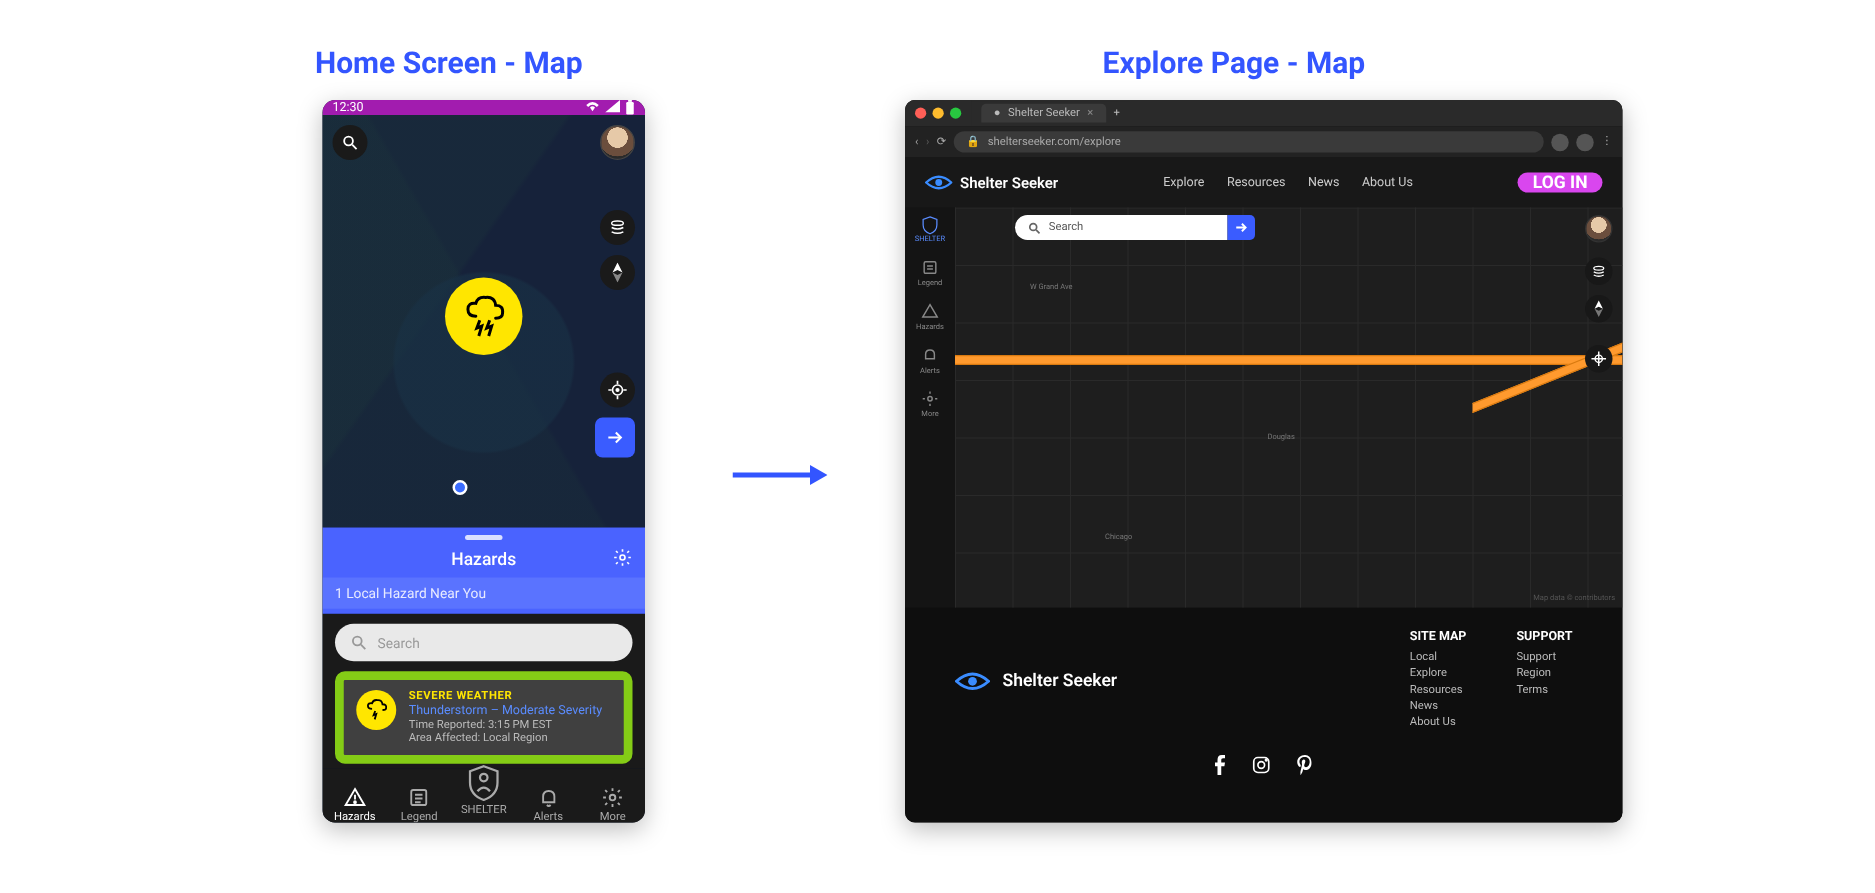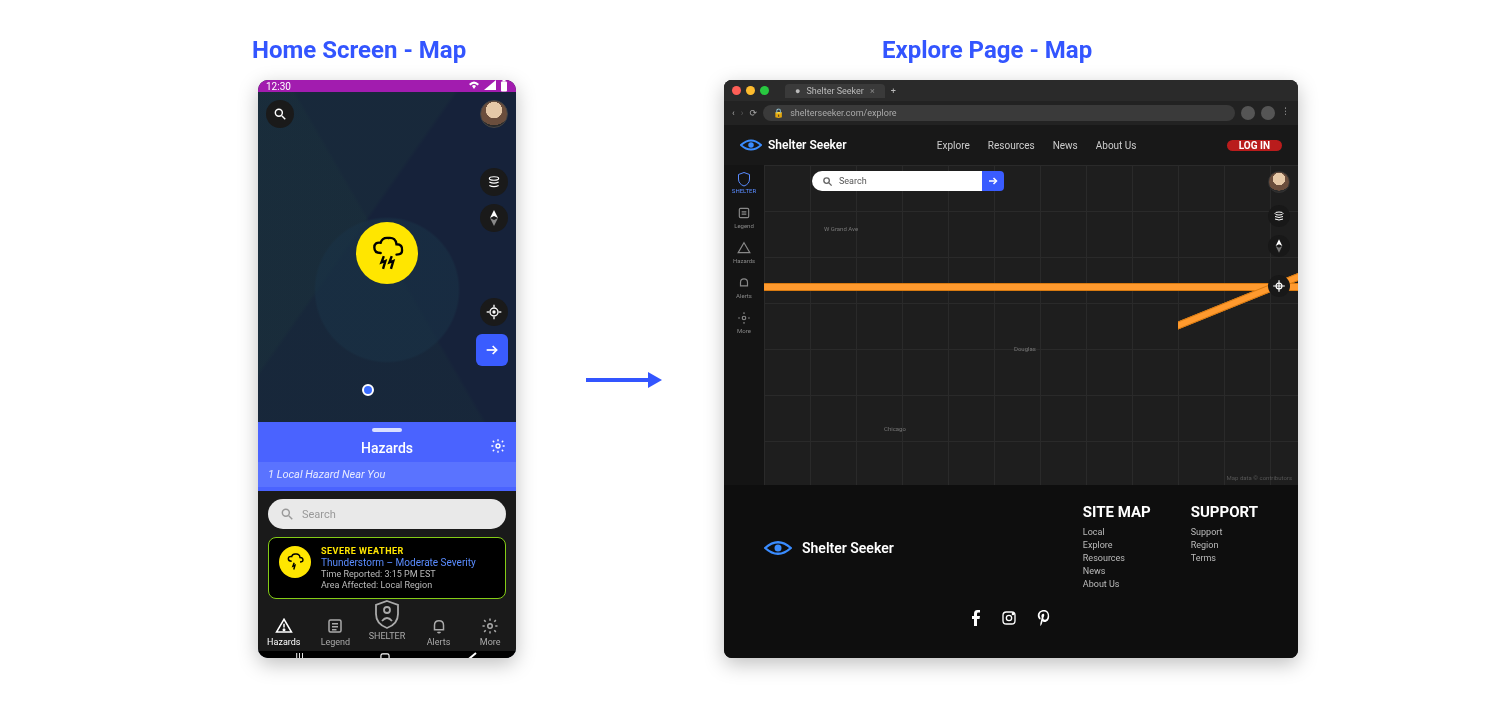--- a/index.html
+++ b/index.html
@@ -83,31 +83,31 @@
     border-radius:50%; background:#3a6cff; border:2px solid #fff;
   }
 
   .panel {
     background:#4a63ff; position:relative; padding-bottom:4px;
   }
   .grip { width:30px; height:4px; border-radius:2px; background:#fff; margin:6px auto 2px; opacity:.8;}
   .panel-head { display:flex; align-items:center; justify-content:center; position:relative; height:28px; }
   .panel-title { color:#fff; font-size:14px; font-weight:500;}
   .gear-abs { position:absolute; right:10px; top:4px; font-size:15px; cursor:pointer;}
-  .subhead { background:#5a73ff; color:#e8ebff; font-size:11px; padding:6px 10px;font-style:italic; }
+  .subhead { background:#5a73ff; color:#e8ebff; font-size:11px; padding:6px 10px; }
 
   .search-pill {
     margin:8px 10px; background:#e9e9e9; border-radius:20px; height:30px;
     display:flex; align-items:center; padding:0 12px; gap:8px; color:#999;
     cursor:text;
   }
   .sev-card {
-    margin:6px 10px 4px; background:#000000; border-radius:8px; padding:8px 10px;
+    margin:6px 10px 4px; background:#404040; border-radius:8px; padding:8px 10px;
     display:flex; gap:10px; align-items:flex-start; font-size:10px; color:#ccc;
-    border:1px solid #84cc16;
+    border:7px solid #84cc16;
     position:relative;
   }
   .sev-card::before{
     content:""; position:absolute; inset:-1px; border-radius:8px;
     background:linear-gradient(90deg,#777,transparent 30%,transparent 70%,#777);
     z-index:-1;
   }
   .sev-icon { width:32px; height:32px; border-radius:50%; background:#ffe600; display:flex; align-items:center; justify-content:center; flex-shrink:0;}
   .sev-lines { display:flex; flex-direction:column; gap:1px; }
   .sev-tag { color:#ffe600; font-size:9px; letter-spacing:.5px; font-weight:700;}
@@ -154,21 +154,21 @@
   .site-header{
     background:#181818; display:flex; align-items:center; justify-content:space-between;
     padding:8px 16px; height:40px;
   }
   .brand{display:flex; align-items:center; gap:8px;}
   .eye-logo{width:20px;height:14px;}
   .brand-name{font-size:12px; font-weight:600; color:#fff;}
   .nav-links{display:flex; gap:18px; font-size:10px; color:#ccc;}
   .nav-links span{cursor:pointer;}
   .login-btn{
-    background:#b91c1c; color:#fff; font-size:10px; font-weight:700;
+    background:#d946ef; color:#fff; font-size:14px; font-weight:700;
     padding:0 12px; border-radius:12px; cursor:pointer;
   }
 
   .explore-body{ display:flex; flex:0 0 320px; background:#1a1a1a; }
   .sidebar{
     width:40px; background:#141414; display:flex; flex-direction:column; align-items:center;
     padding-top:6px; gap:12px;
   }
   .side-item{ display:flex; flex-direction:column; align-items:center; gap:2px; color:#888; font-size:6px; cursor:pointer;}
   .side-item.active{ color:#5a8cff;}
@@ -209,21 +209,21 @@
   .tool-btn.locate-web{ position:absolute; right:8px; top:110px; background:#181818;}
   .attrib{ position:absolute; right:6px; bottom:4px; font-size:6px; color:#555;}
 
   .footer{
     background:#0e0e0e; flex:1; padding:18px 40px 8px; display:flex; flex-direction:column; gap:18px;
   }
   .foot-top{ display:flex; justify-content:space-between;}
   .foot-brand{display:flex; align-items:center; gap:10px;}
   .foot-brand .brand-name{font-size:14px;}
   .foot-cols{ display:flex; gap:40px;}
-  .foot-col h4{ font-size:15px; color:#fff; margin-bottom:6px; font-weight:700;}
+  .foot-col h4{ font-size:10px; color:#fff; margin-bottom:6px; font-weight:700;}
   .foot-col div{ font-size:9px; color:#bbb; margin-bottom:3px; cursor:pointer;}
   .socials{ display:flex; gap:20px; justify-content:center; color:#fff; font-size:14px;}
   .socials span{cursor:pointer;}
   .copyright{ font-size:8px; color:#888;}
 
   svg { display:block; }
 </style>
 </head>
 <body>
 

